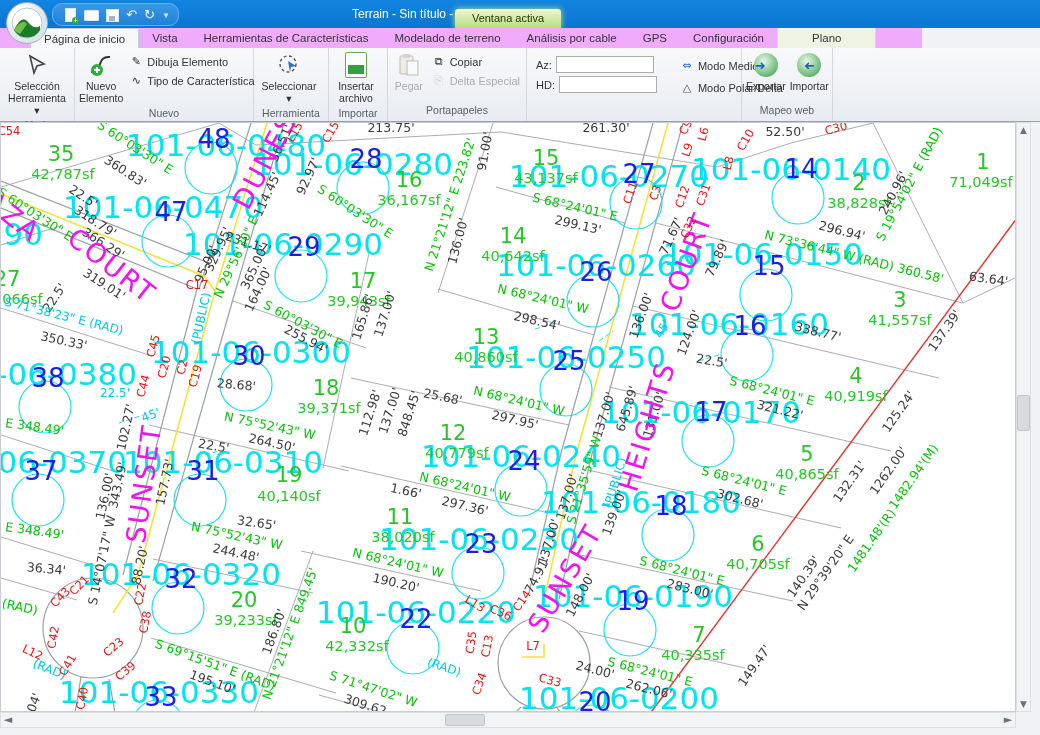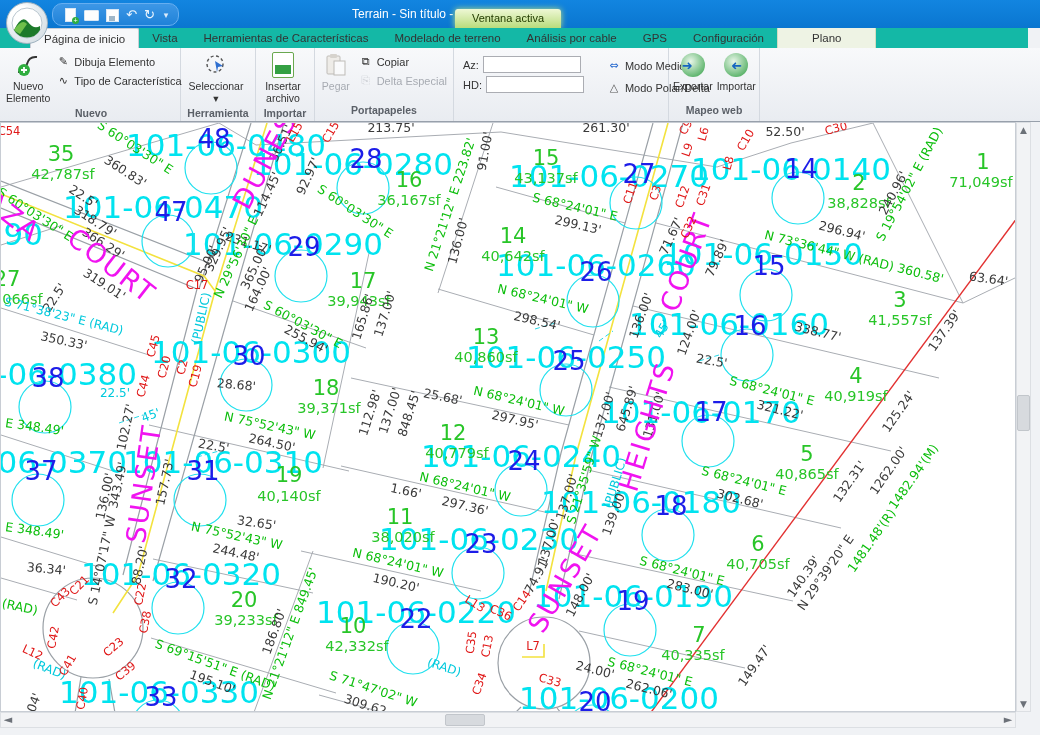--- a/index.html
+++ b/index.html
@@ -21,34 +21,34 @@
   .qicon .floppy{position:absolute;left:1px;top:1px;width:11px;height:11px;background:#fdfdfd;border:1px solid #d7e6f4;}
   .qicon .floppy:after{content:"";position:absolute;left:2px;bottom:0;width:6px;height:5px;background:#9fb6c8;}
   .qglyph{color:#eaf4fd;font-size:13px;line-height:14px;font-family:"DejaVu Sans",sans-serif;}
   #qat-caret{color:#dcebfa;font-size:9px;margin-left:2px;}
   #win-title{position:absolute;left:352px;top:7px;color:#ffffff;font-size:12px;white-space:nowrap;}
   #ctx-group{position:absolute;left:455px;top:9px;width:106px;height:19px;text-align:center;
              font-size:11px;color:#233c00;line-height:19px;border-radius:3px 3px 0 0;
              background:linear-gradient(180deg,#eef8d5,#b9dc7c);box-shadow:0 0 6px #bfe47f;}
 
   
-  #tabstrip{position:absolute;left:0;top:28px;width:1028px;height:20px;background:#14b8a6;
+  #tabstrip{position:absolute;left:0;top:28px;width:922px;height:20px;background:#f0abfc;
             display:flex;align-items:stretch;border-bottom:1px solid #d3d8df;}
   .tab{padding:2px 13px;font-size:11.5px;color:#333;line-height:16px;white-space:nowrap;cursor:default;}
   .tab.active{background:#f7f8fa;border:1px solid #c9ced6;border-bottom:none;border-radius:2px 2px 0 0;}
   .tab.context{background:#eef3e4;border-left:1px solid #d3ddc2;border-right:1px solid #d3ddc2;padding:2px 34px;}
   #tab-lead{width:30px;}
 
   
   #ribbon{position:absolute;left:0;top:48px;width:1040px;height:74px;
           background:linear-gradient(180deg,#f8f9fb,#e9ecf1);border-bottom:1px solid #98a0ab;
           display:flex;align-items:stretch;padding-left:2px;box-sizing:border-box;}
   .rgroup{display:flex;flex-direction:column;border-right:1px solid #d4d9e0;padding:2px 3px 0 3px;}
   .rgroup .gbody{flex:1;display:flex;align-items:flex-start;gap:2px;}
-  .rgroup .glabel{text-align:center;font-size:10.5px;color:#5b6068;padding:1px 0 5px;font-weight:bold;}
+  .rgroup .glabel{text-align:center;font-size:10.5px;color:#5b6068;padding:1px 0 5px;}
   .bigbtn{display:flex;flex-direction:column;align-items:center;justify-content:flex-start;
           width:62px;padding:2px 1px;font-size:10.5px;color:#333;text-align:center;line-height:12px;border-radius:3px;}
   .bigbtn .bicon{width:26px;height:26px;margin-bottom:2px;display:flex;align-items:center;justify-content:center;}
   .smallbtns{display:flex;flex-direction:column;gap:4px;padding-top:4px;}
   .smallbtn{display:flex;align-items:center;gap:4px;font-size:11px;color:#333;white-space:nowrap;border-radius:2px;padding:1px 3px;}
   .smallbtn .sicon{width:14px;text-align:center;font-family:"DejaVu Sans",sans-serif;}
   .disabled{color:#a7abb2 !important;}
   .disabled .sicon{opacity:.45;}
   #med-fields{display:flex;flex-direction:column;gap:3px;padding:6px 8px 0 6px;}
   .medrow{display:flex;align-items:center;gap:4px;font-size:11px;color:#333;}
@@ -122,20 +122,33 @@
       <div class="tab">Vista</div>
       <div class="tab">Herramientas de Características</div>
       <div class="tab">Modelado de terreno</div>
       <div class="tab">Análisis por cable</div>
       <div class="tab">GPS</div>
       <div class="tab">Configuración</div>
       <div class="tab context">Plano</div>
     </div>
 
   <div id="ribbon">
+    <div class="rgroup" style="width:66px;">
+      <div class="gbody">
+        <div class="bigbtn">
+          <span class="bicon">
+            <svg width="22" height="22" viewBox="0 0 22 22">
+                <path d="M4,2 L18,10 L11,12 L8,19 Z" fill="none" stroke="#444" stroke-width="1.6"></path>
+              </svg>
+          </span>
+          <span>Selección Herramienta ▾</span>
+        </div>
+      </div>
+      <div class="glabel">Modo</div>
+    </div>
 
     <div class="rgroup" style="width:172px;">
       <div class="gbody">
         <div class="bigbtn">
           <span class="bicon">
             <svg width="26" height="26" viewBox="0 0 26 26">
                 <path d="M3,20 Q10,20 12,12 Q14,4 22,5" fill="none" stroke="#333" stroke-width="2"></path>
                 <circle cx="9" cy="18" r="6" fill="#2fae3f"></circle>
                 <path d="M9,15 v6 M6,18 h6" stroke="#fff" stroke-width="1.8"></path>
               </svg>

